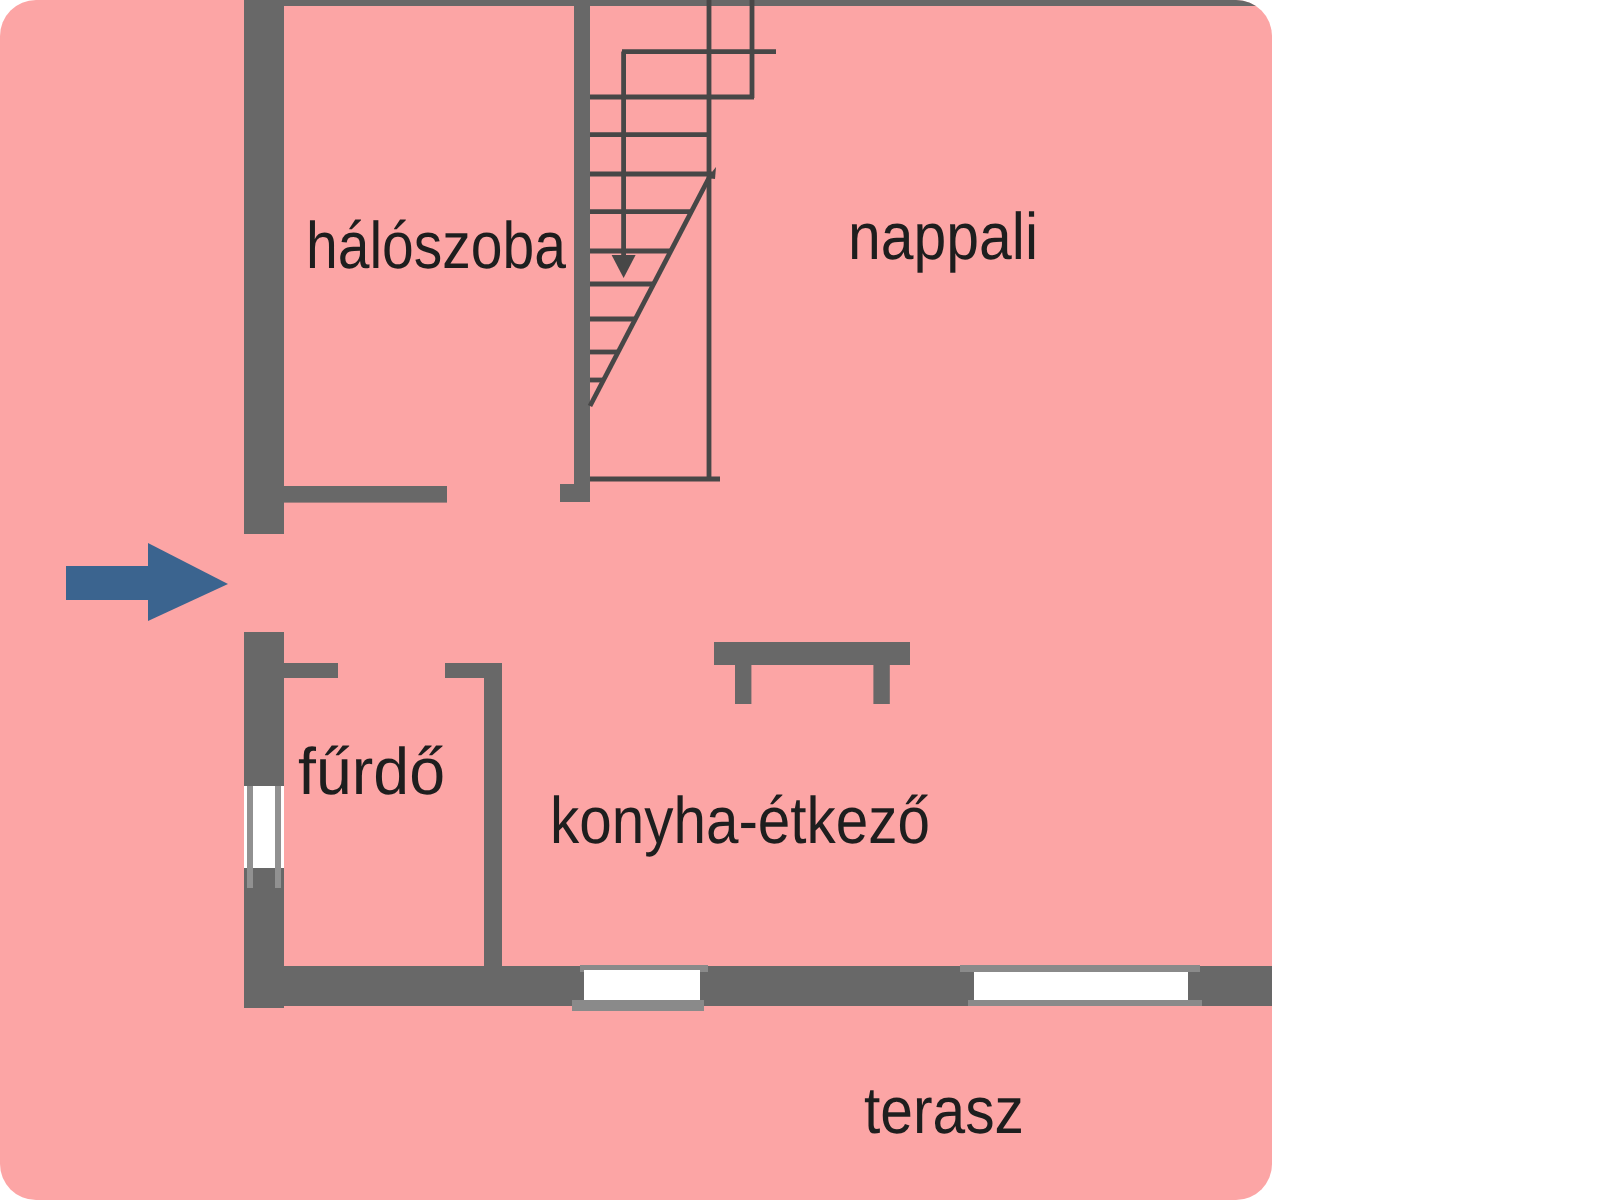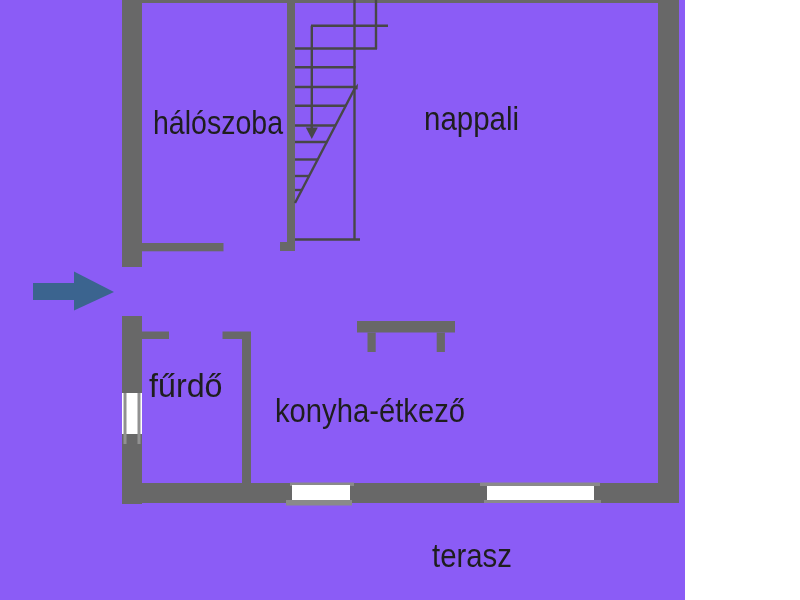--- a/index.html
+++ b/index.html
@@ -1,16 +1,16 @@
 <!DOCTYPE html>
 <html><head>
 <meta charset="utf-8">
 <style>
   html,body{margin:0;padding:0;background:#ffffff;}
-  .page{position:relative;width:685px;height:600px;background:#8b5cf6;overflow:hidden;}
+  .page{position:relative;width:636px;height:600px;background:#fca5a5;overflow:hidden;border-radius:18px;}
   svg{display:block;}
   text{font-family:"Liberation Sans", sans-serif;fill:#1e1e1e;}
 </style>
 </head>
 <body>
 
 <div class="page">
 <svg width="800" height="600" viewBox="0 0 800 600">
 
   <rect x="122" y="0" width="557" height="3" fill="#686868"></rect>

